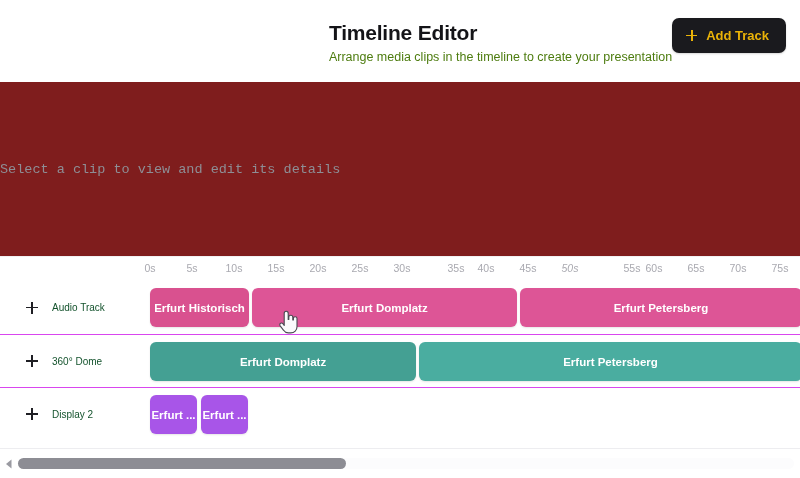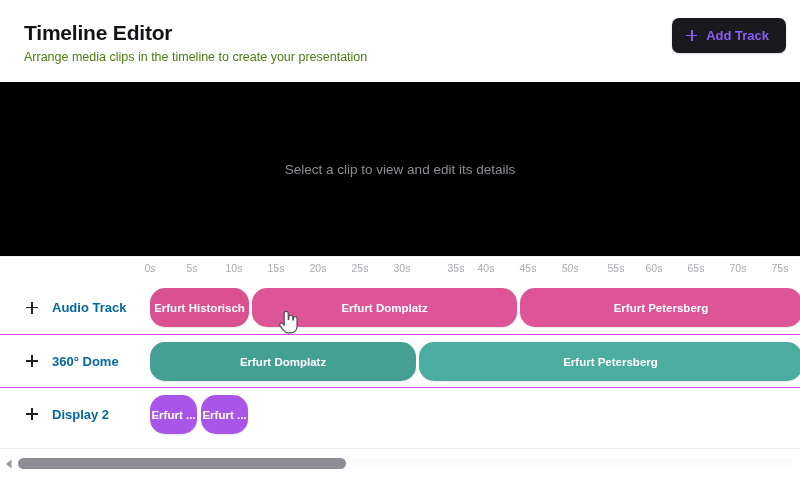--- a/index.html
+++ b/index.html
@@ -27,22 +27,23 @@
     flex-direction: column;
   }
 
   
   .header {
     height: 82px;
     flex: 0 0 82px;
     padding: 18px 14px 0 24px;
     display: flex;
     align-items: flex-start;
-    justify-content: space-between;
-    background: #ffffff;
+    justify-content: flex-end;
+    background: #ffffff;
+    margin-left: 8px;
   }
 
   .header-text { padding-top: 2px; }
 
   .page-title {
     font-size: 21px;
     font-weight: bold;
     letter-spacing: -0.2px;
     color: #141418;
     line-height: 25px;
@@ -53,21 +54,21 @@
     color: #4d7c0f;
     line-height: 17px;
     margin-top: 4px;
   }
 
   .add-track-button {
     display: flex;
     align-items: center;
     gap: 9px;
     background: #1a1a1e;
-    color: #8b5cf6;
+    color: #eab308;
     border: none;
     border-radius: 7px;
     height: 35px;
     padding: 0 17px 0 14px;
     font-size: 13px;
     font-weight: bold;
     font-family: "Liberation Sans", sans-serif;
     cursor: pointer;
     box-shadow: 0 1px 2px rgba(0,0,0,0.16);
   }
@@ -85,22 +86,22 @@
     background: currentColor;
   }
   .plus-glyph::before { left: 0; top: 4.6px; width: 11px; height: 1.8px; }
   .plus-glyph::after  { top: 0; left: 4.6px; height: 11px; width: 1.8px; }
 
   
   .inspector {
     flex: 1 1 auto;
     display: flex;
     align-items: center;
-    justify-content: center;
-    background: #000000;
+    background: #7f1d1d;
+    font-family: Liberation Mono, monospace;
   }
 
   .inspector-empty {
     font-size: 13.5px;
     color: #8e8e95;
   }
 
   
   .timeline {
     flex: 0 0 222px;
@@ -148,38 +149,38 @@
     color: #1f1f24;
     cursor: pointer;
     display: flex;
     align-items: center;
   }
   .track-expand .plus-glyph { width: 12px; height: 12px; flex: 0 0 12px; }
   .track-expand .plus-glyph::before { top: 5.1px; width: 12px; height: 1.9px; }
   .track-expand .plus-glyph::after  { left: 5.1px; height: 12px; width: 1.9px; }
 
   .track-name {
-    font-size: 13px;
-    font-weight: bold;
-    color: #0369a1;
+    font-size: 10px;
+    font-weight: normal;
+    color: #14532d;
     white-space: nowrap;
   }
 
   .track-lane {
     position: relative;
     flex: 1 1 auto;
     height: 100%;
     overflow: hidden;
   }
 
   .clip {
     position: absolute;
     top: 7px;
     height: 39px;
-    border-radius: 15px;
+    border-radius: 6px;
     display: flex;
     align-items: center;
     justify-content: center;
     color: #ffffff;
     font-size: 11.5px;
     font-weight: bold;
     white-space: nowrap;
     overflow: hidden;
     cursor: pointer;
     box-shadow: 0 1px 2px rgba(0,0,0,0.10);
@@ -261,21 +262,21 @@
         <div class="tick" style="left: 52px;">5s</div>
         <div class="tick" style="left: 94px;">10s</div>
         <div class="tick" style="left: 136px;">15s</div>
         <div class="tick" style="left: 178px;">20s</div>
         <div class="tick" style="left: 220px;">25s</div>
         <div class="tick" style="left: 262px;">30s</div>
         <div class="tick" style="left: 316px;">35s</div>
         <div class="tick" style="left: 346px;">40s</div>
         <div class="tick" style="left: 388px;">45s</div>
         <div class="tick" style="left: 430px; font-style: italic;">50s</div>
-        <div class="tick" style="left: 476px;">55s</div>
+        <div class="tick" style="left: 492px;">55s</div>
         <div class="tick" style="left: 514px;">60s</div>
         <div class="tick" style="left: 556px;">65s</div>
         <div class="tick" style="left: 598px;">70s</div>
         <div class="tick" style="left: 640px;">75s</div>
       </div>
     <div id="tracks">
         <div class="track-row">
           <div class="track-label">
             <div class="track-expand">
               <span class="plus-glyph"></span>

